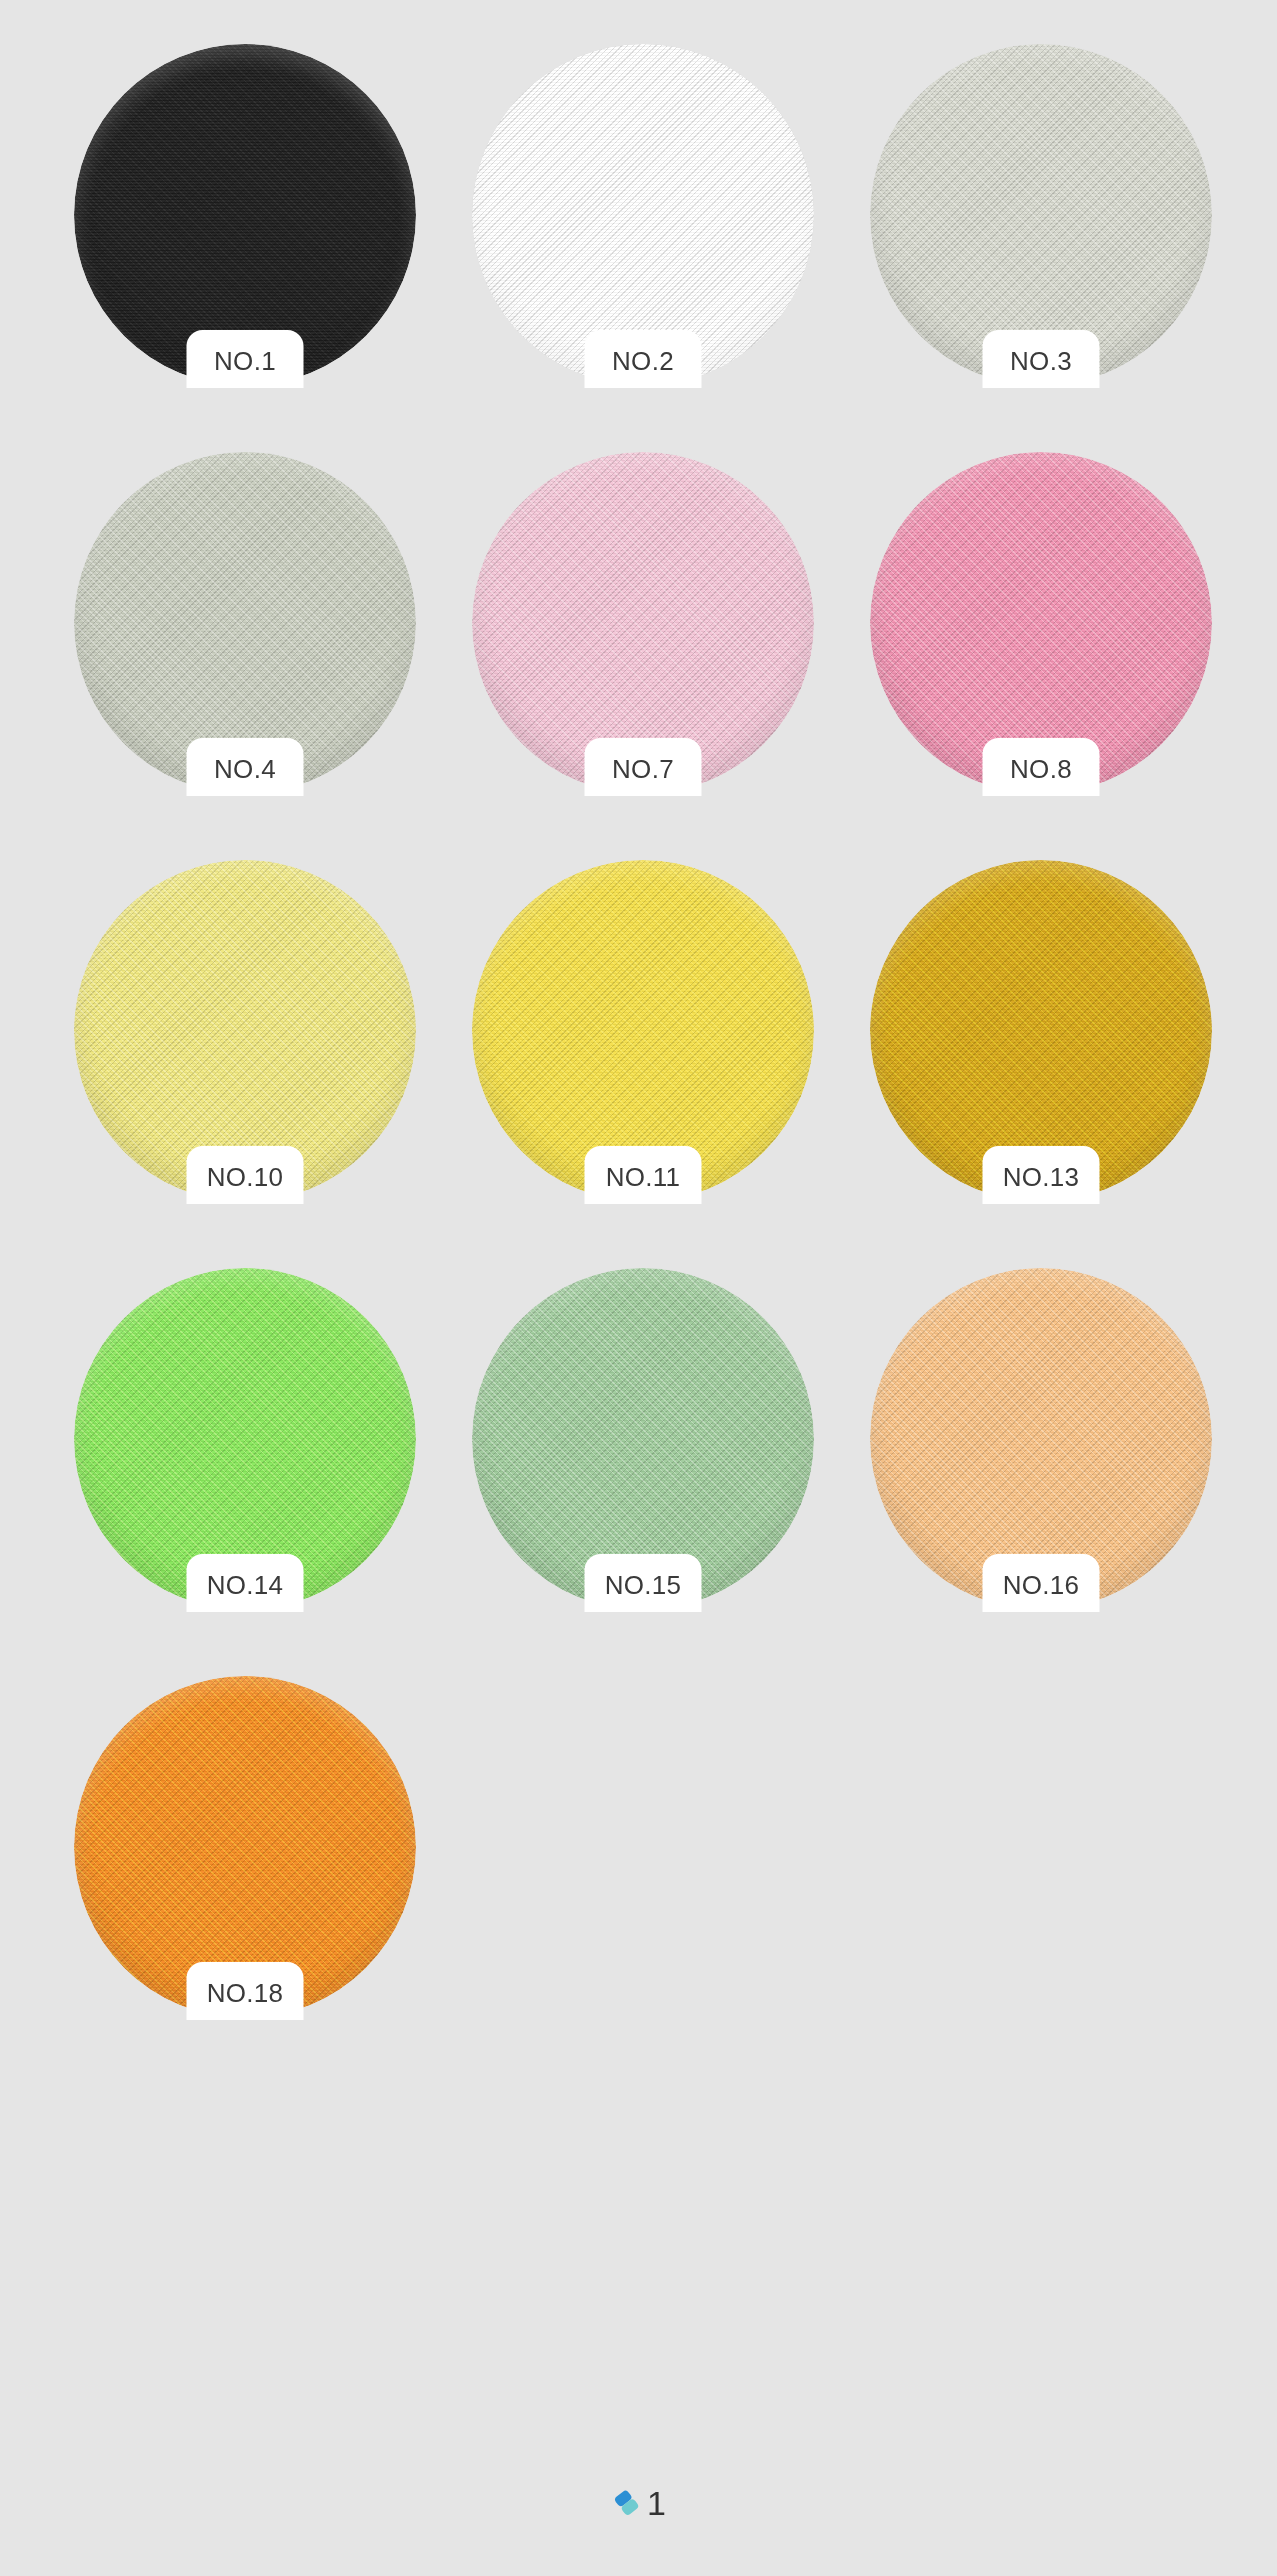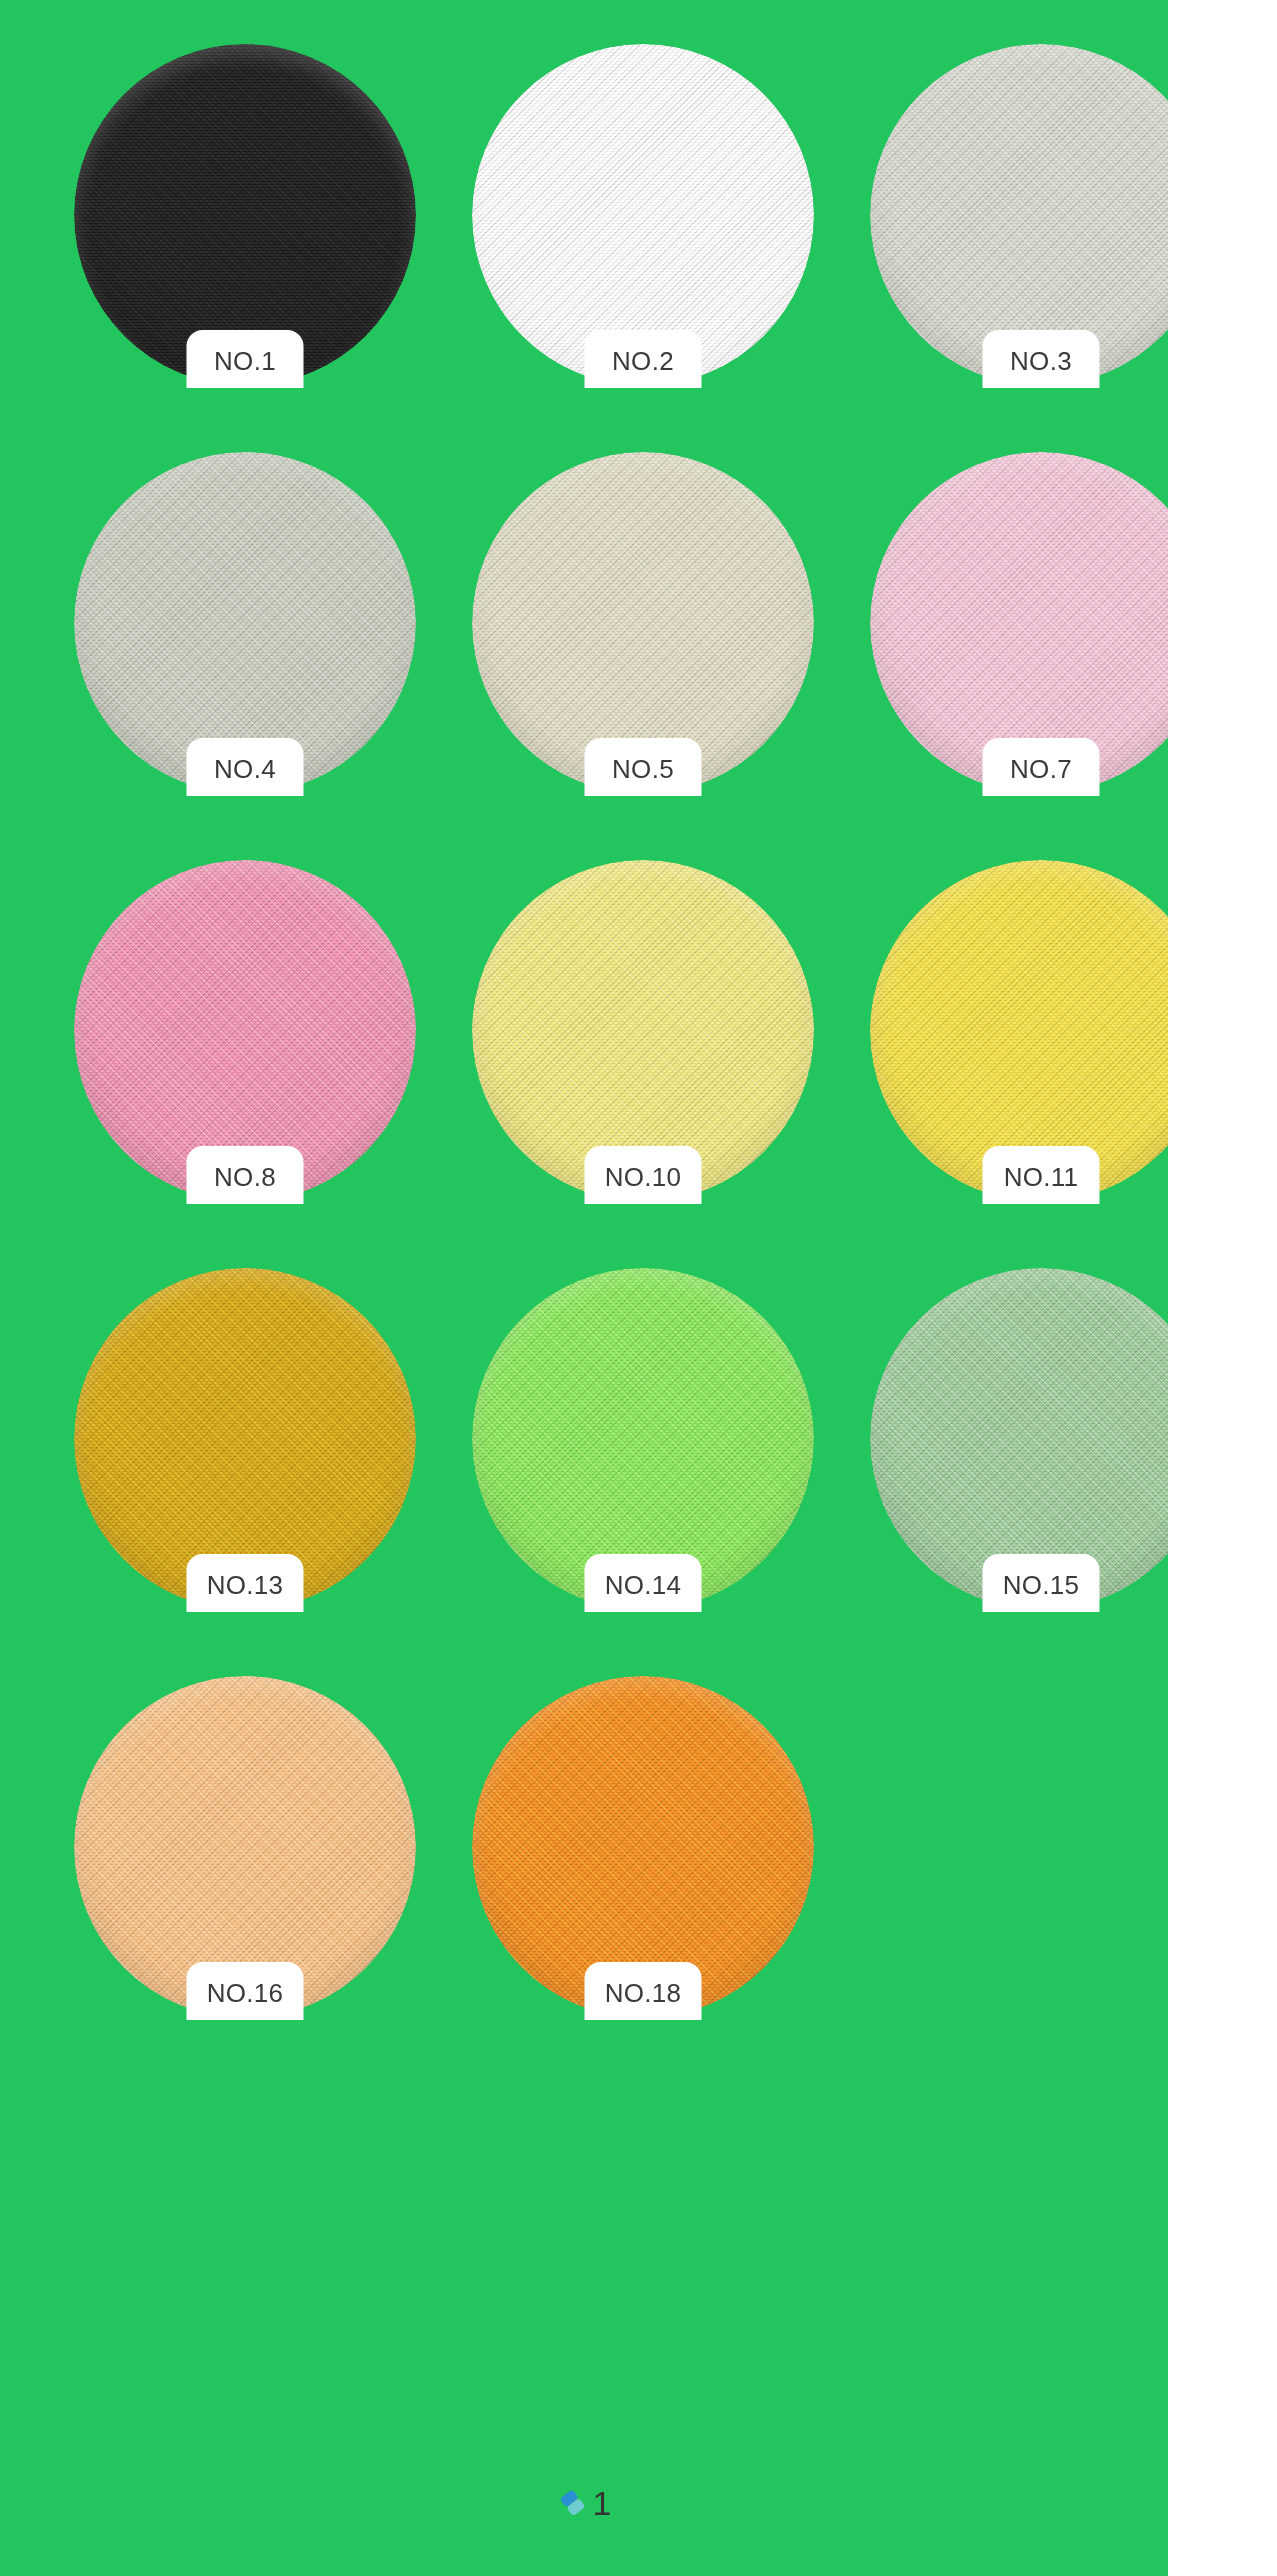--- a/index.html
+++ b/index.html
@@ -4,23 +4,23 @@
 <style>
   * { box-sizing: border-box; margin: 0; padding: 0; }
   html, body {
     width: 1277px;
     height: 2576px;
     background: #ffffff;
     font-family: "Liberation Sans", sans-serif;
   }
   #page {
     position: relative;
-    width: 1168px;
+    width: 1277px;
     height: 2576px;
-    background: #22c55e;
+    background: #e5e5e5;
     overflow: hidden;
   }
 
   
   #swatch-grid {
     position: absolute;
     left: 46px;
     top: 32px;
     width: 1194px;
     display: grid;
@@ -150,27 +150,20 @@
       </div>
       <div class="swatch-cell">
         <div class="disc-wrap">
           <div class="disc" style="background-color: rgb(200, 205, 190);"></div>
           <div class="notch"></div>
         </div>
         <div class="swatch-label">NO.4</div>
       </div>
       <div class="swatch-cell">
         <div class="disc-wrap">
-          <div class="disc" style="background-color: rgb(223, 219, 195);"></div>
-          <div class="notch"></div>
-        </div>
-        <div class="swatch-label">NO.5</div>
-      </div>
-      <div class="swatch-cell">
-        <div class="disc-wrap">
           <div class="disc" style="background-color: rgb(244, 196, 214);"></div>
           <div class="notch"></div>
         </div>
         <div class="swatch-label">NO.7</div>
       </div>
       <div class="swatch-cell">
         <div class="disc-wrap">
           <div class="disc" style="background-color: rgb(242, 145, 177);"></div>
           <div class="notch"></div>
         </div>

